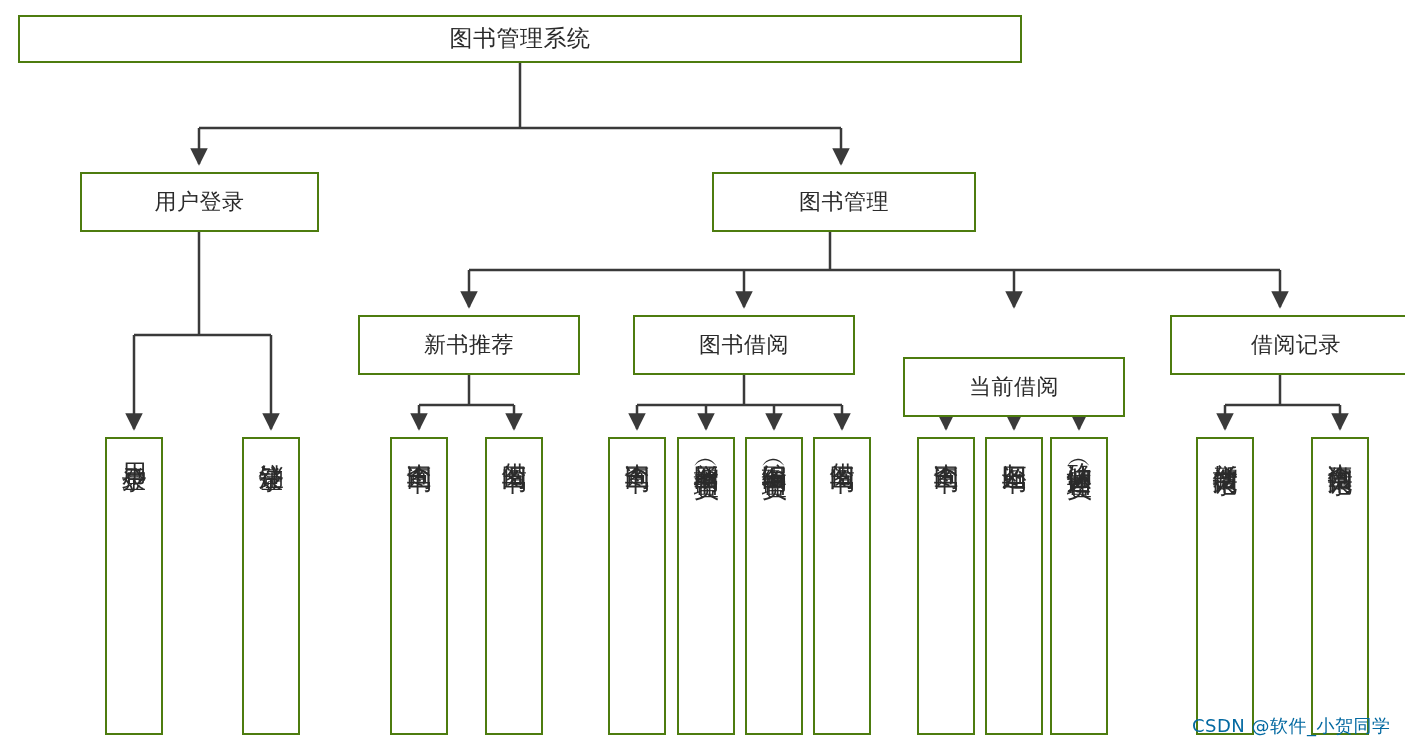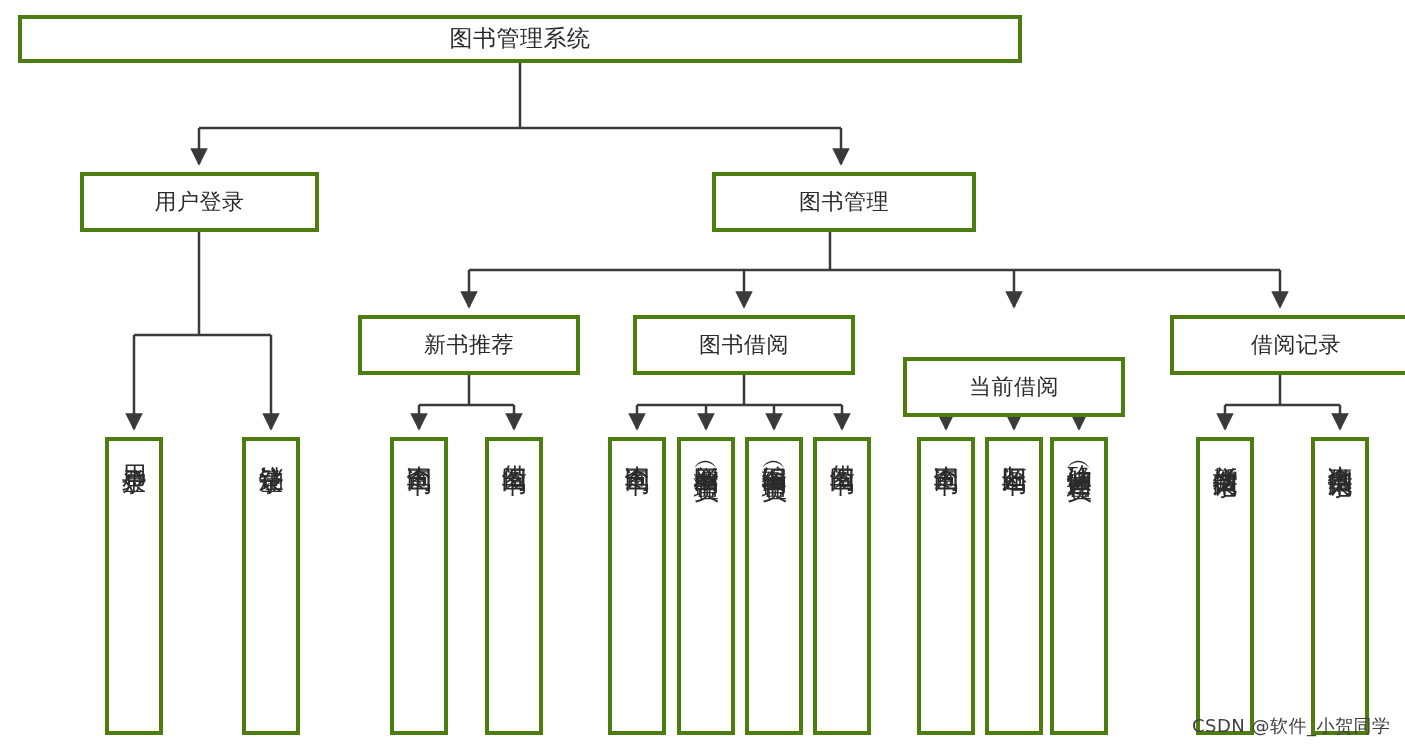--- a/index.html
+++ b/index.html
@@ -21,21 +21,21 @@
     position: absolute;
     left: 0;
     top: 0;
     width: 1405px;
     height: 747px;
   }
   .node {
     position: absolute;
     box-sizing: border-box;
     background: #ffffff;
-    border: 4px solid #4d7c0f;
+    border: 2px solid #4d7c0f;
     display: flex;
     align-items: center;
     justify-content: center;
     color: #2b2b2b;
   }
   .node-h .label {
     font-size: 22px;
     line-height: 1.1;
     letter-spacing: 0.5px;
     white-space: nowrap;
@@ -53,21 +53,21 @@
     text-orientation: upright;
     font-size: 25px;
     line-height: 1.18;
     letter-spacing: 2px;
     white-space: nowrap;
     display: block;
   }
   .watermark {
     position: absolute;
     font-size: 18px;
-    color: #404040;
+    color: #0369a1;
     white-space: nowrap;
     letter-spacing: 0.5px;
   }
 </style>
 </head>
 <body>
 
 <div id="canvas">
 
   <svg id="wires" viewBox="0 0 1405 747">

